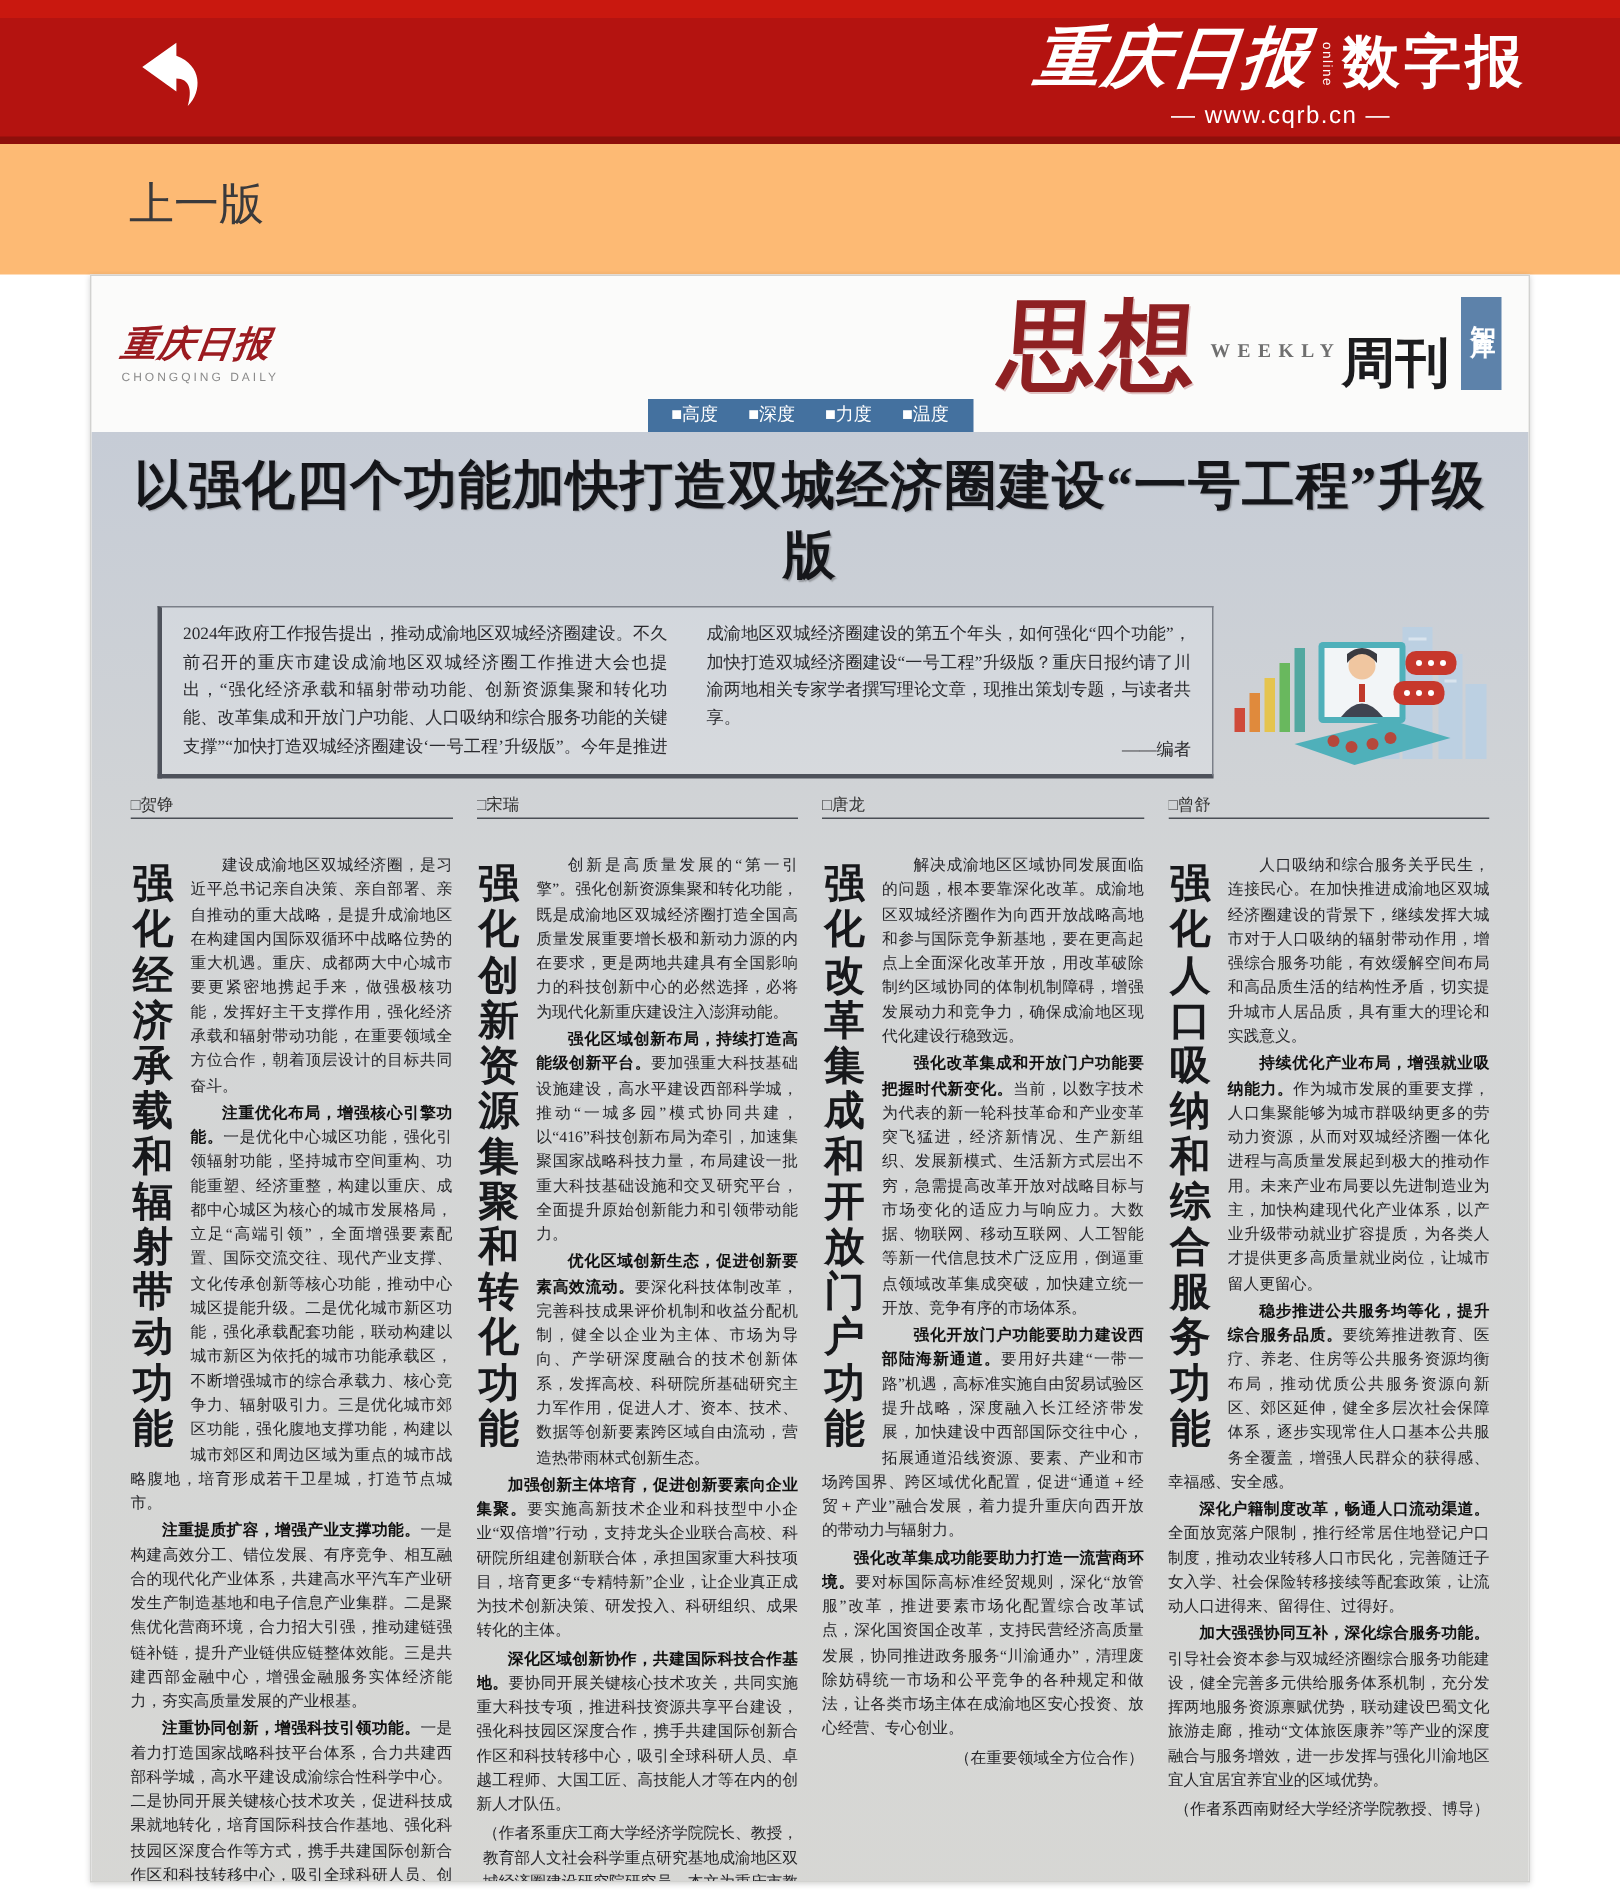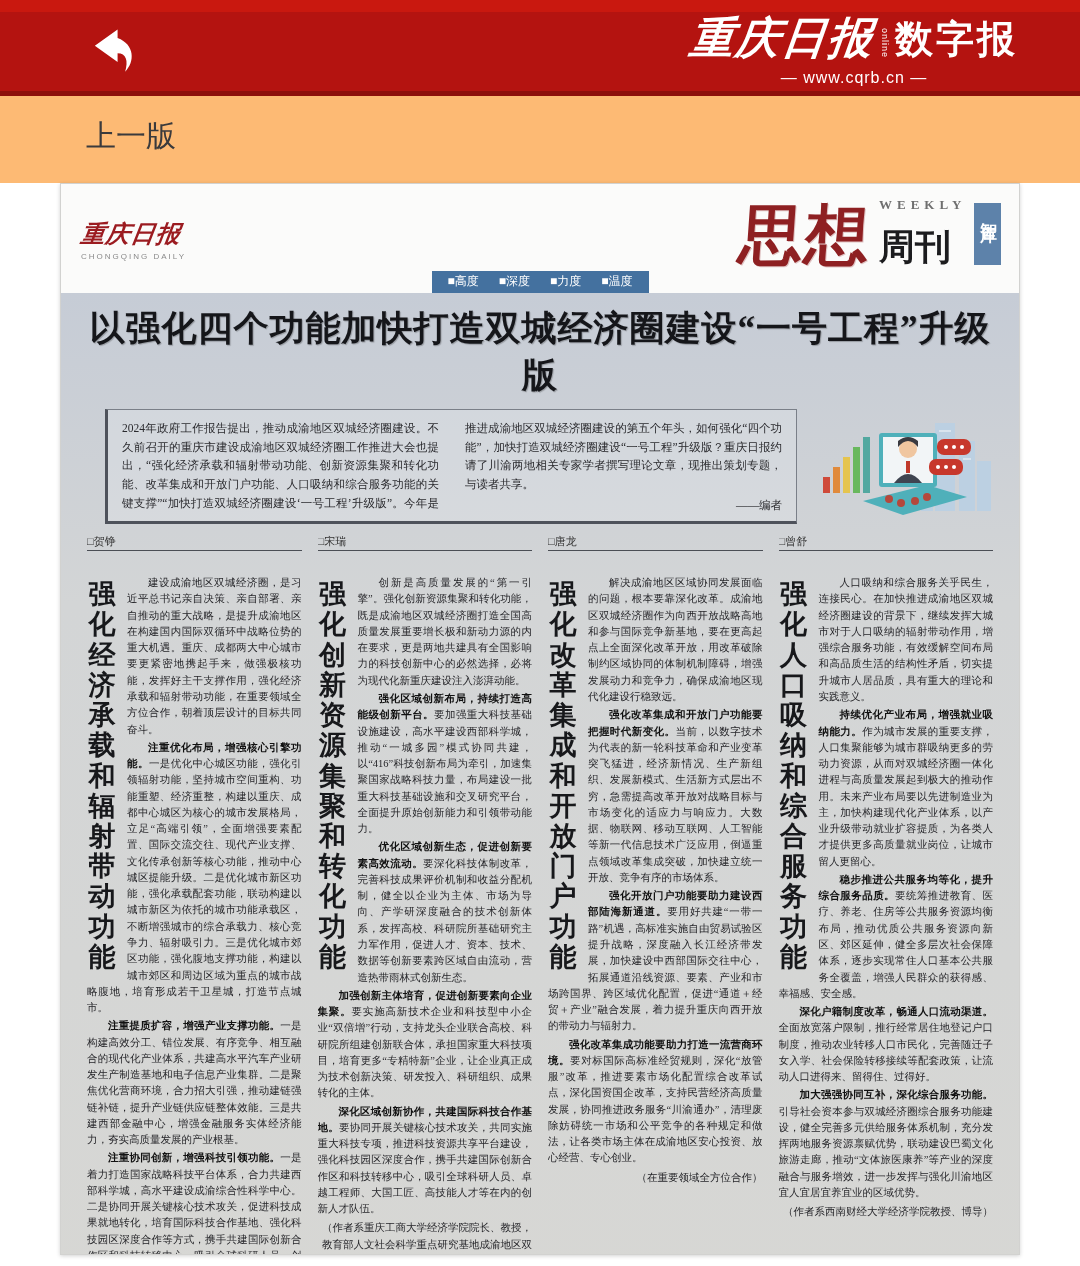--- a/index.html
+++ b/index.html
@@ -11,21 +11,21 @@
     border-bottom:5px solid #8e0f0b; display:flex; align-items:center;
     justify-content:space-between; padding:0 62px 0 84px; }
   .back-btn { width:56px; height:56px; cursor:pointer; display:flex; align-items:center; }
   .logo-wrap { display:flex; flex-direction:column; align-items:center; color:#fff; }
   .logo-row { display:flex; align-items:flex-end; gap:6px; }
   .logo-cn { font-size:44px; font-weight:700; font-style:italic; letter-spacing:2px;
     transform:skewX(-6deg); line-height:1; }
   .logo-online { writing-mode:vertical-rl; font-size:9px; letter-spacing:1px;
     font-family:"Liberation Sans",sans-serif; line-height:1; padding-bottom:2px; }
   .logo-suffix { font-size:38px; font-weight:700; line-height:1;
-    font-family:Liberation Mono, monospace; letter-spacing:3px; }
+    font-family:Liberation Sans, sans-serif; letter-spacing:3px; }
   .logo-url { font-size:16px; letter-spacing:1px; margin-top:8px;
     font-family:"Liberation Sans",sans-serif; }
 
   
   .page-nav { padding:20px 0 26px 86px; background:#fdba74; }
   .prev-link { font-size:30px; color:#3a3a3c; cursor:pointer;
     font-family:"Liberation Sans",sans-serif; }
 
   
   .sheet { width:960px; margin:0 auto; height:1072px; background:#fbfbfa;
@@ -35,21 +35,21 @@
   .masthead { display:flex; align-items:flex-end; justify-content:space-between;
     padding:14px 18px 6px 20px; background:#fbfbfa; }
   .paper-logo { padding-bottom:4px; }
   .paper-logo-cn { font-size:24px; font-weight:700; font-style:italic; color:#9b1b20;
     transform:skewX(-8deg); letter-spacing:1px; }
   .paper-logo-en { font-size:8px; color:#8a8a8a; letter-spacing:2px;
     font-family:Liberation Sans, sans-serif; margin-top:2px; }
   .weekly-block { display:flex; align-items:flex-end; gap:8px; margin-left:60px; }
   .weekly-title { font-size:64px; font-weight:700; color:#8e2022; line-height:.9;
     letter-spacing:2px; transform:skewX(-4deg); text-shadow:1px 1px 0 rgba(142,32,34,.25); }
-  .weekly-sub { display:flex; flex-direction:column; align-items:flex-start; line-height:1; }
+  .weekly-sub { display:flex; flex-direction:row; align-items:center; line-height:1; }
   .weekly-en { font-size:13px; color:#6f6f6f; letter-spacing:5px; font-weight:700; }
   .weekly-cn { font-size:36px; font-weight:700; color:#1c1c1e; margin-top:18px; }
   .thinktank { writing-mode:vertical-rl; background:#5d82aa; color:#fff; font-size:17px;
     font-weight:700; padding:5px 4px; line-height:1.1; letter-spacing:4px; height:62px; }
   .mast-right { display:flex; align-items:flex-end; gap:6px; padding-bottom:2px; }
   .mast-info { text-align:right; font-size:10px; color:#3a3a3c; line-height:1.5;
     font-family:"Liberation Sans",sans-serif; }
   .page-num { font-size:46px; color:#c2352c; line-height:.85; font-weight:400;
     font-family:"Liberation Sans",sans-serif; }
 
@@ -57,21 +57,21 @@
   .tagbar-row { display:flex; justify-content:center; background:#fbfbfa; }
   .tagbar { background:#44719f; color:#fff; display:flex; gap:20px; padding:2px 16px 3px;
     font-size:12px; font-family:"Liberation Sans",sans-serif; }
 
   
   .content { flex:1; background:linear-gradient(180deg,#c6ccd6 0%,#d3d5d6 30%,#d7d7d4 100%);
     padding-top:10px; }
   .headline { text-align:center; font-size:35px; font-weight:700; color:#15161a;
     letter-spacing:1px; text-shadow:1px 1px 1px rgba(0,0,0,.25); margin:2px 24px 10px; }
 
-  .editor-row { display:flex; align-items:center; margin:0 24px 10px 44px; gap:20px; }
+  .editor-row { display:flex; align-items:center; margin:0 24px 10px 44px; gap:8px; }
   .editor-box { flex:1; border:1px solid #7a7f88; border-left:3px solid #4e525b;
     border-bottom:3px solid #4e525b; padding:9px 14px 7px;
     background:rgba(236,239,243,.25); }
   .editor-text { column-count:2; column-gap:26px; font-size:11.5px; line-height:1.62;
     text-align:justify; color:#2a2a2e; }
   .editor-text .note { text-indent:2em; }
   .editor-sign { text-align:right; margin-top:2px; }
   .illus { width:178px; height:104px; flex:none; }
 
   

